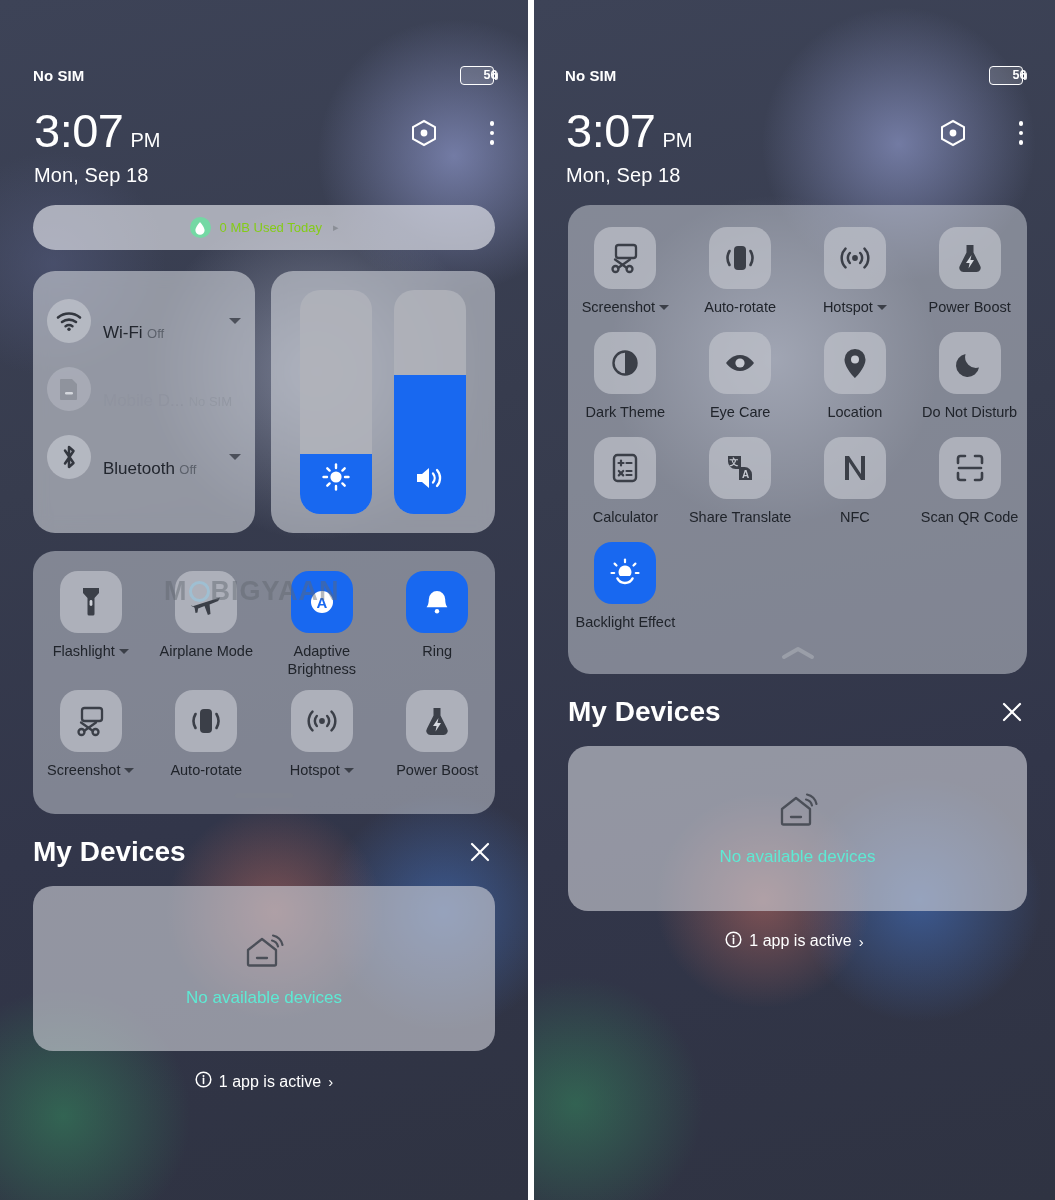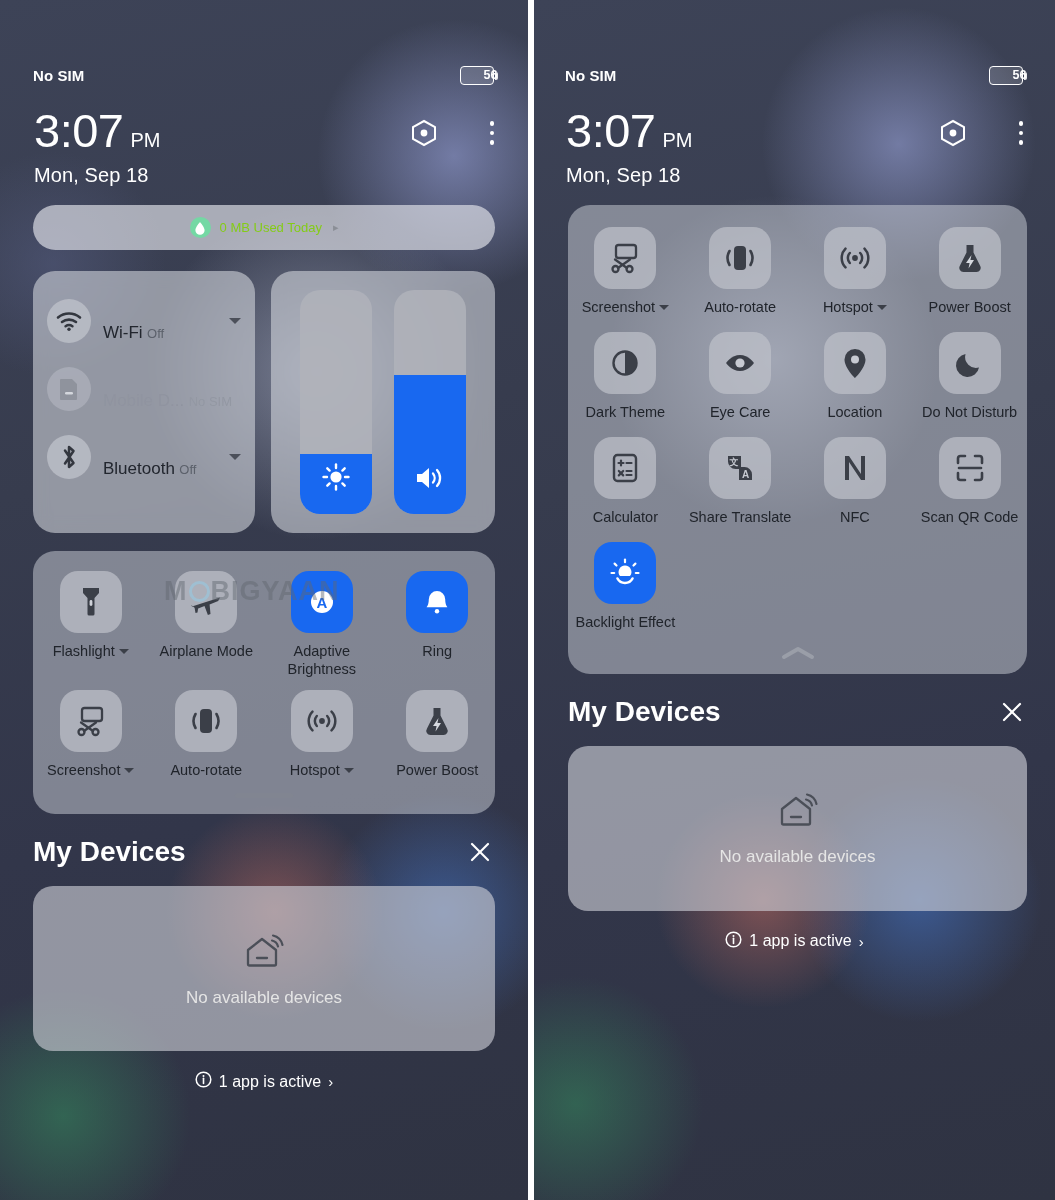--- a/index.html
+++ b/index.html
@@ -162,21 +162,21 @@
   }
   .panel-right .devices-head { margin-left: 34px; margin-right: 28px; }
   .devices-title { color: #ffffff; font-size: 28px; font-weight: bold; }
   .close-x { width: 30px; height: 30px; display:flex; align-items:center; justify-content:center; cursor: pointer; }
   .devices-card {
     margin: 18px 33px 0 33px; height: 165px; border-radius: 20px;
     background: rgba(206,209,217,.62);
     display: flex; flex-direction: column; align-items: center; justify-content: center; gap: 14px;
   }
   .panel-right .devices-card { margin-left: 34px; margin-right: 28px; }
-  .devices-empty { font-size: 17px; color: #e5e5e5; text-align: center; }
+  .devices-empty { font-size: 17px; color: #5eead4; text-align: center; }
   .active-row {
     display: flex; align-items: center; justify-content: center; gap: 7px;
     margin-top: 20px; color: #ffffff; font-size: 16px; cursor: pointer;
   }
   .active-chev { font-size: 15px; }
 
   
   .wm {
     position: absolute; z-index: 5; pointer-events: none;
     font-size: 27px; font-weight: bold; letter-spacing: 1px;

